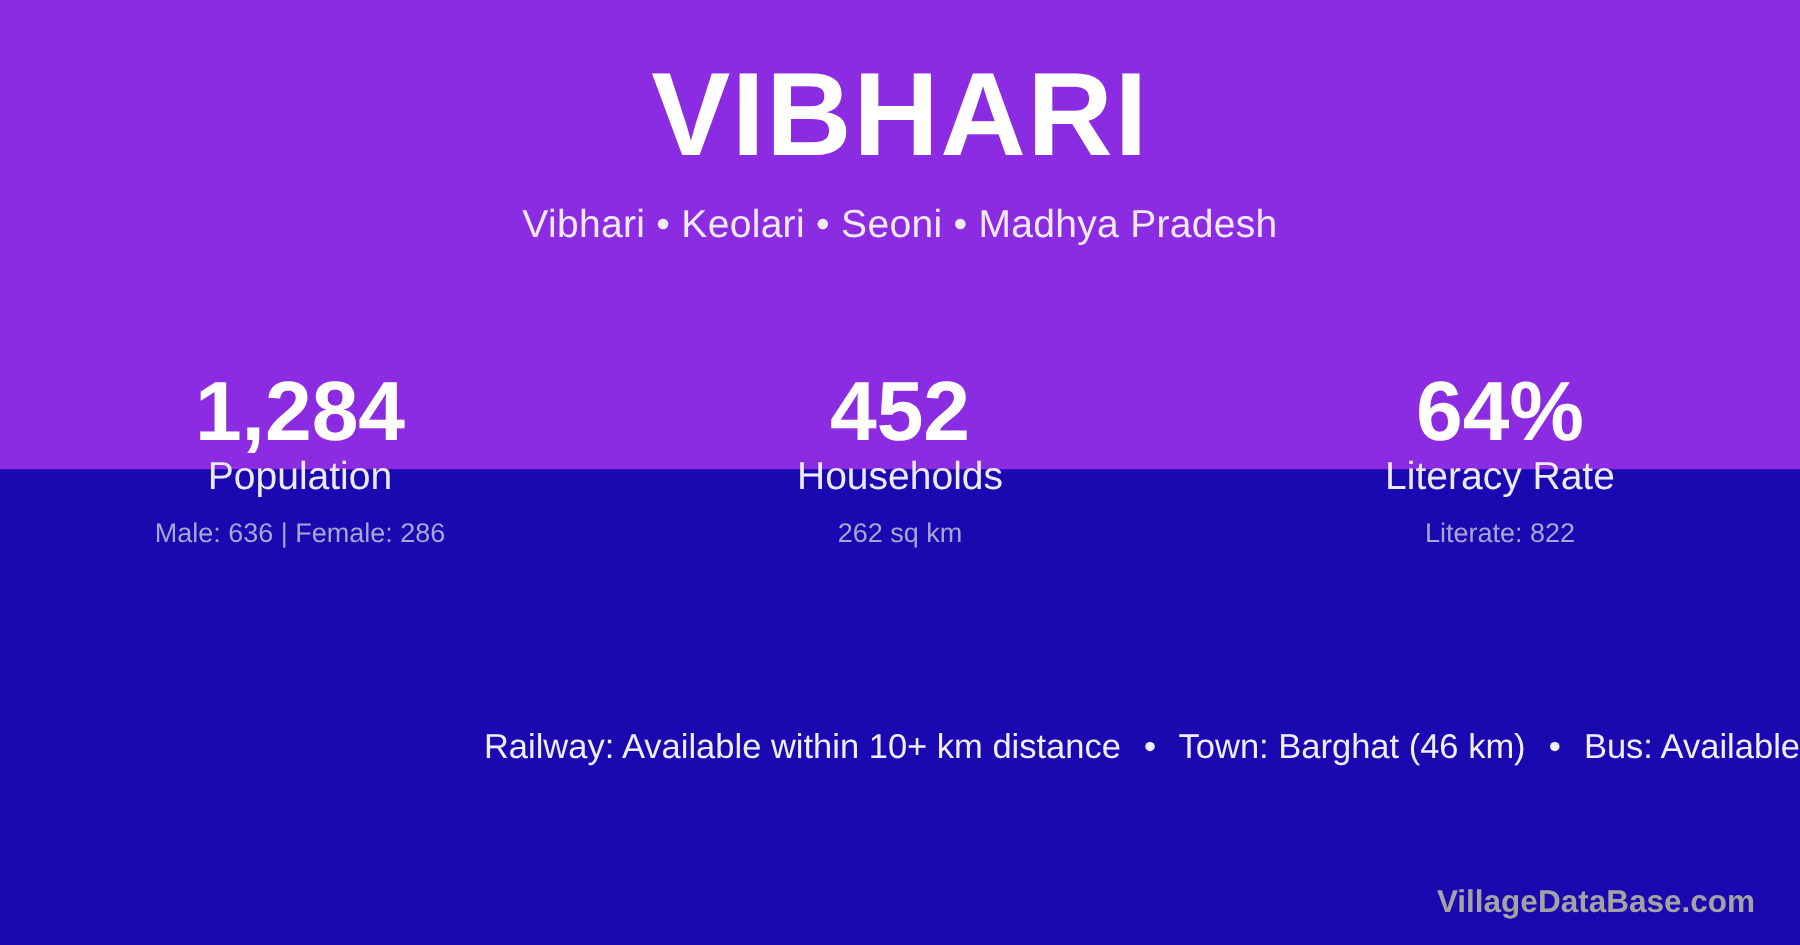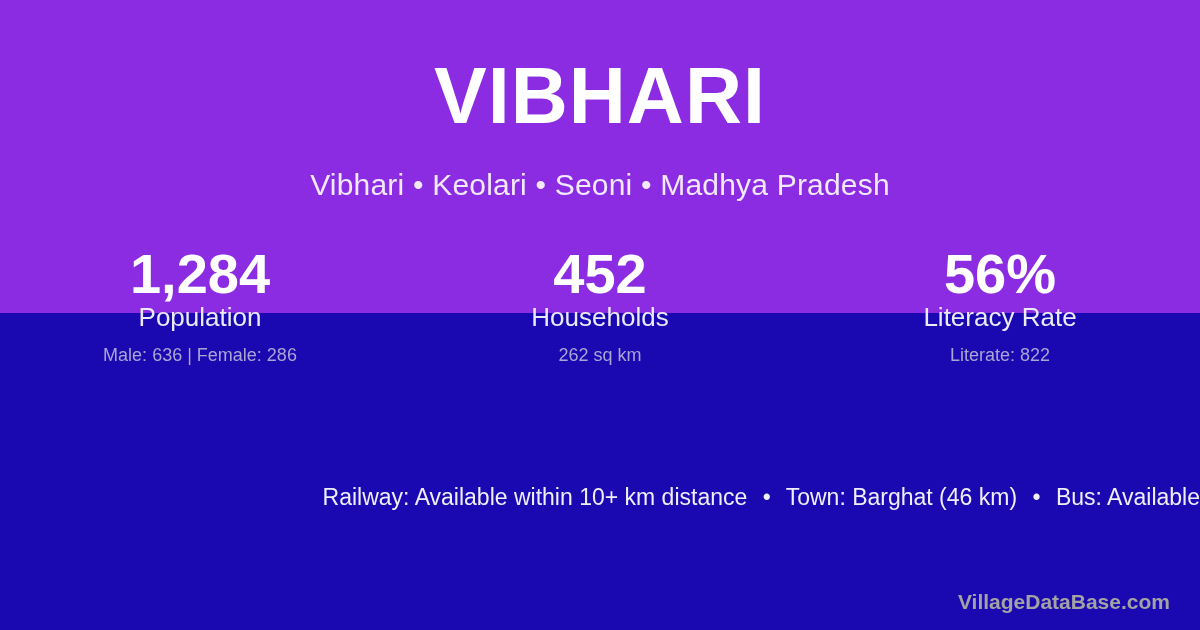--- a/index.html
+++ b/index.html
@@ -36,31 +36,31 @@
   
   .header {
     position: absolute;
     left: 0; top: 0;
     width: 1200px;
     text-align: center;
     z-index: 4;
   }
   .title {
     margin: 0;
-    padding-top: 56px;
+    padding-top: 36px;
     font-size: 79px;
     font-weight: 700;
     letter-spacing: 1px;
     line-height: 1.0;
     color: #FFFFFF;
   }
   .subtitle {
-    margin: 16px;
+    margin: 2px;
     padding-top: 19px;
-    font-size: 30px;
+    font-size: 26px;
     font-weight: 400;
     line-height: 1.0;
     color: #F2E9FC;
     letter-spacing: 0.2px;
   }
 
   
   .stats {
     position: absolute;
     left: 0;
@@ -151,21 +151,21 @@
       <div class="stat-sub">Male: 636 | Female: 286</div>
     </div>
 
     <div class="stat">
       <div class="stat-value">452</div>
       <div class="stat-label">Households</div>
       <div class="stat-sub">262 sq km</div>
     </div>
 
     <div class="stat">
-      <div class="stat-value">56%</div>
+      <div class="stat-value">64%</div>
       <div class="stat-label">Literacy Rate</div>
       <div class="stat-sub">Literate: 822</div>
     </div>
 
   </div>
 
   <div class="facilities">
     <span>Railway: Available within 10+ km distance</span>
     <span class="sep">•</span>
     <span>Town: Barghat (46 km)</span>

